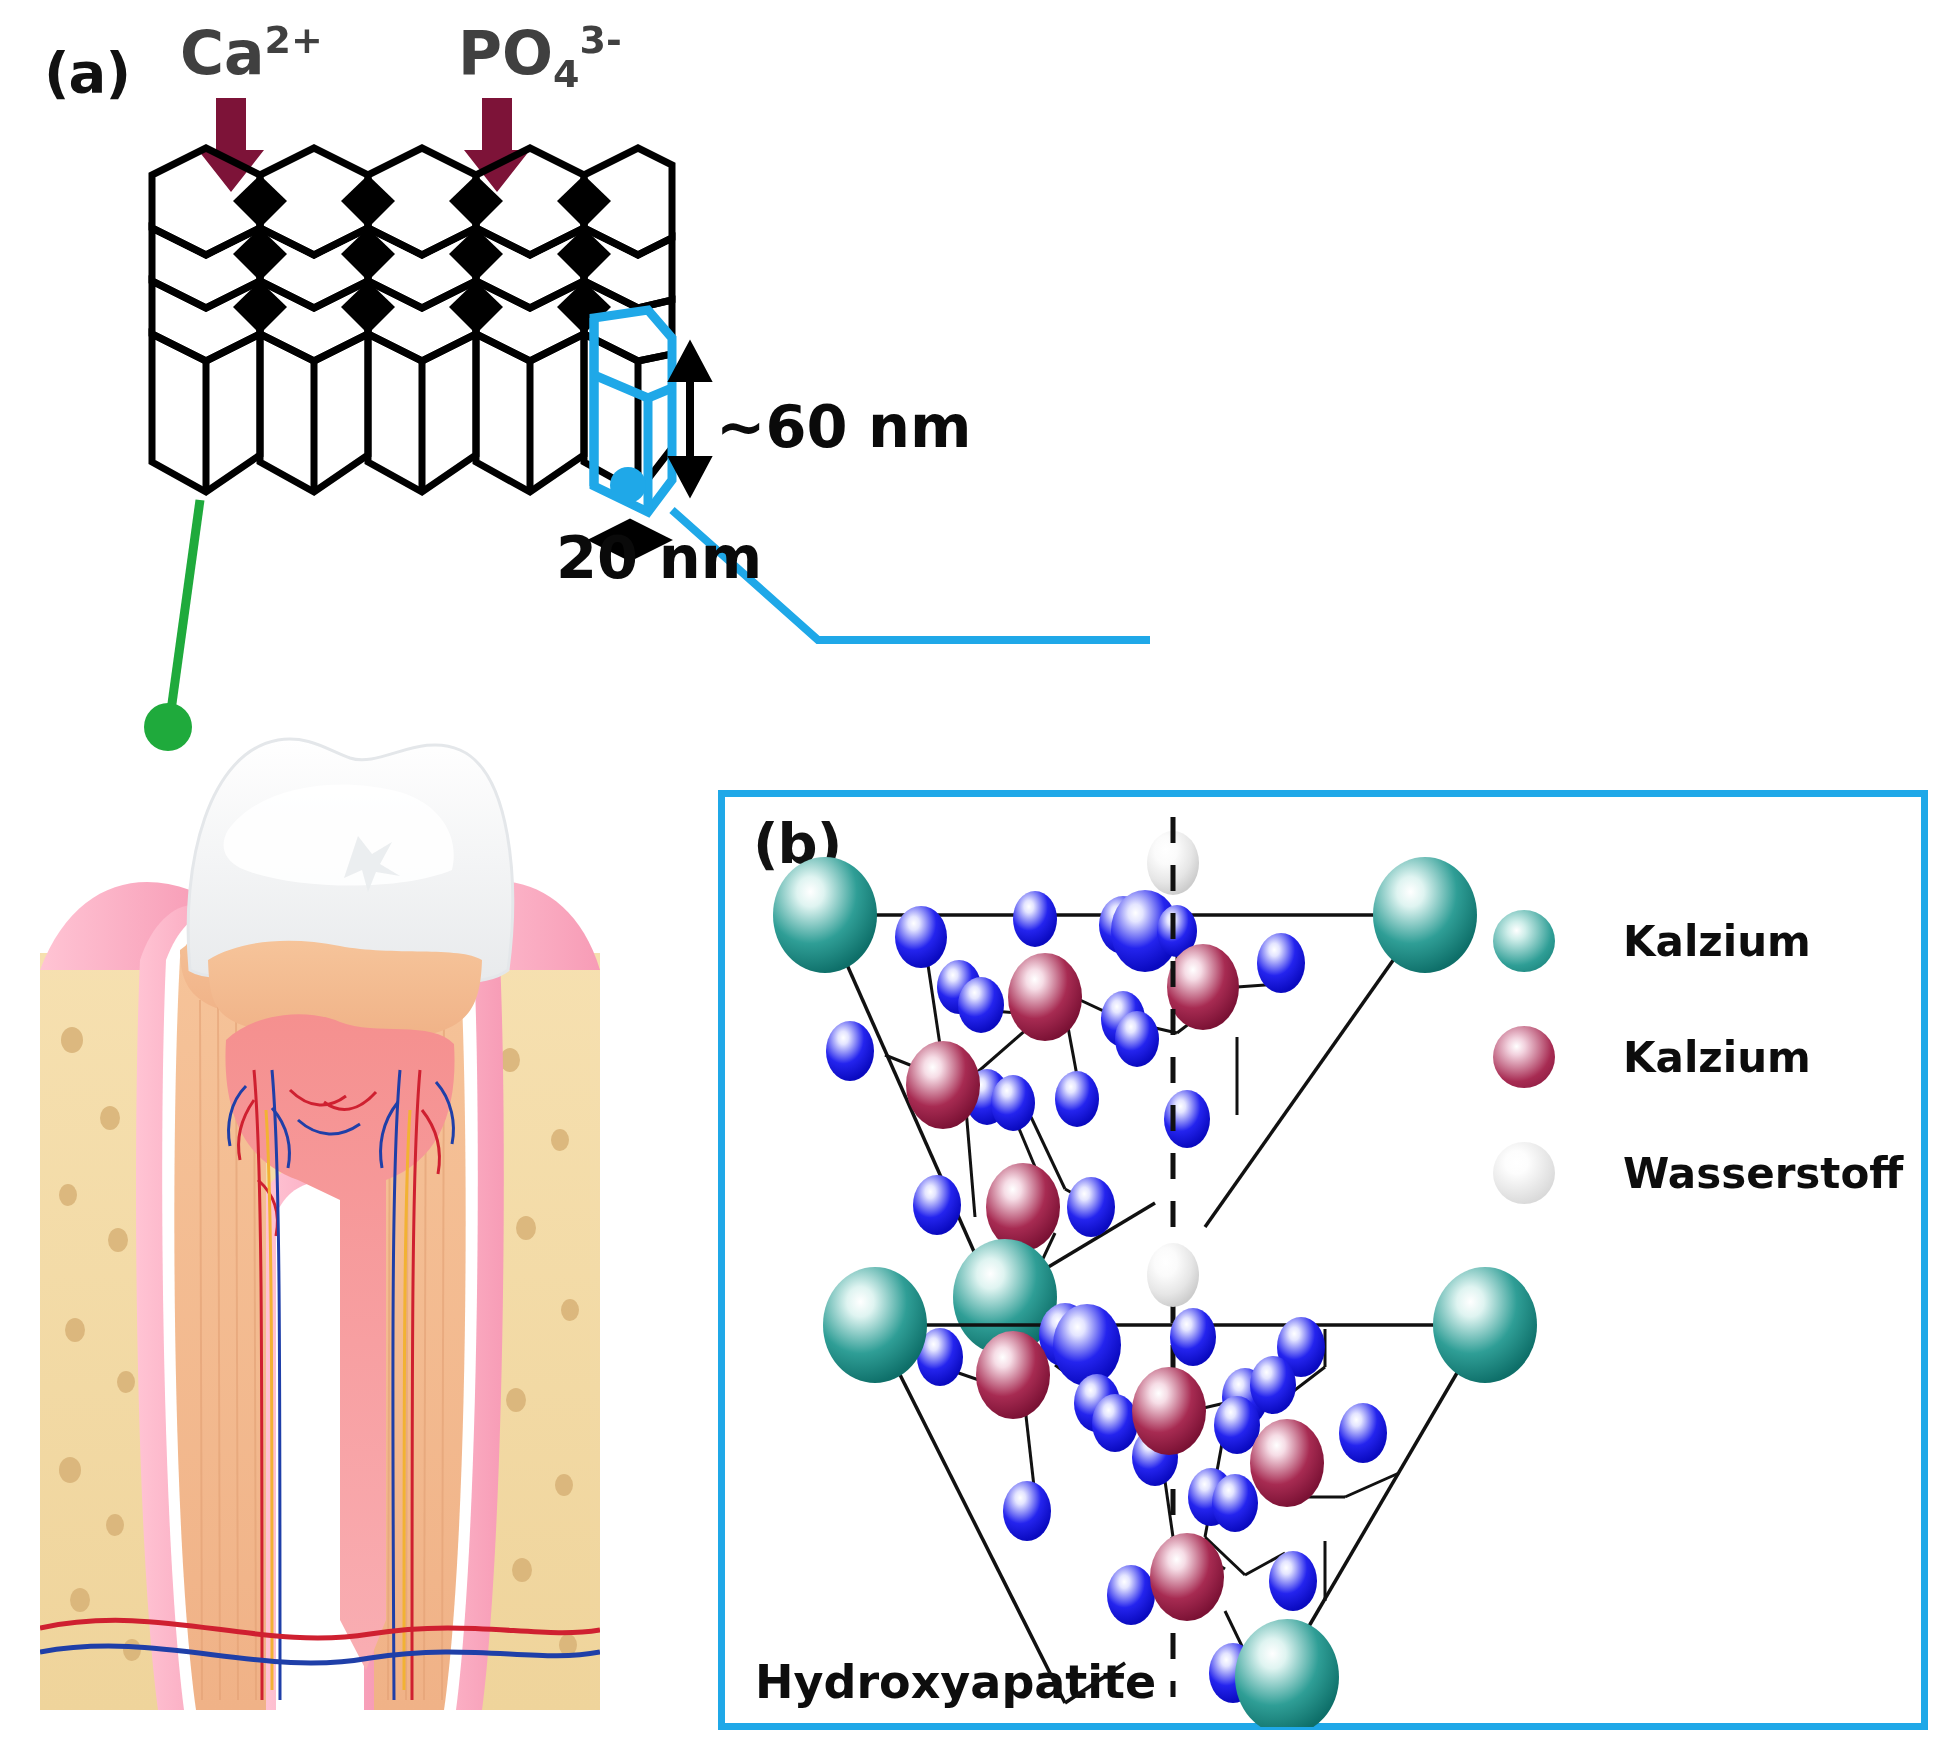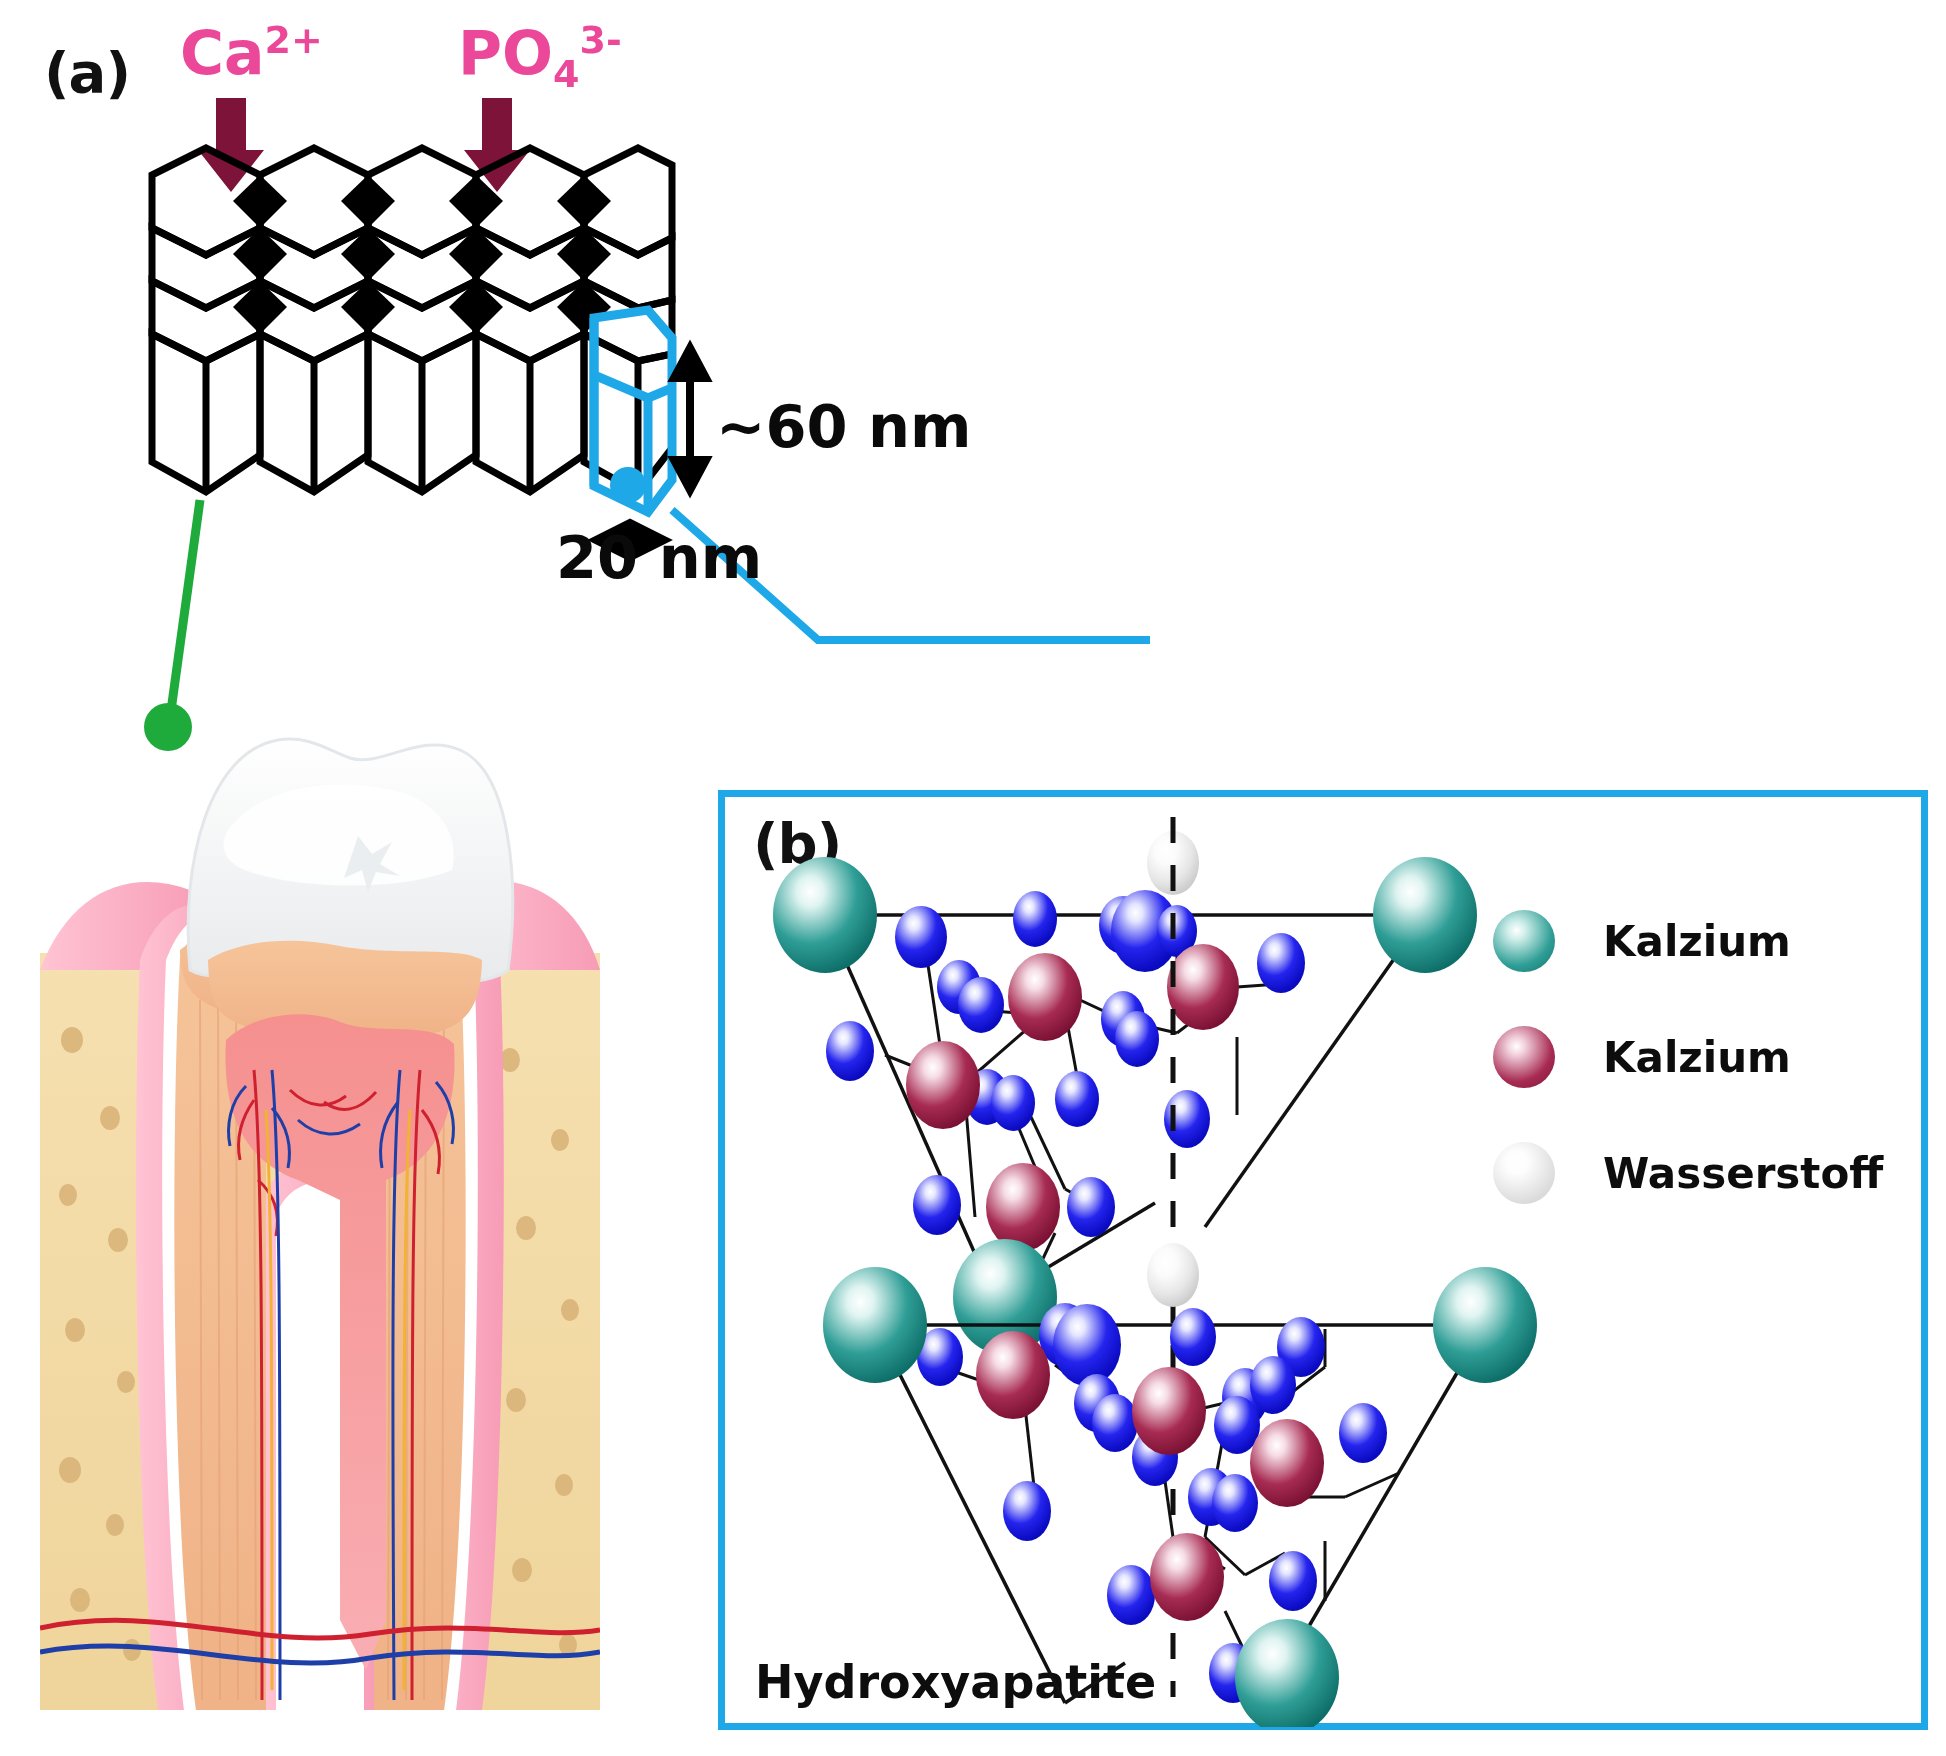--- a/index.html
+++ b/index.html
@@ -6,37 +6,37 @@
   body{width:1946px;height:1756px;position:relative;overflow:hidden;
        font-family:"DejaVu Sans","Liberation Sans",sans-serif;}
 
   .abs{position:absolute;}
 
   
   #panel-a{position:absolute;left:0;top:0;width:1150px;height:760px;}
 
   .panel-tag{font-size:56px;font-weight:700;color:#111;letter-spacing:-1px;}
 
-  .ion-label{font-size:60px;font-weight:700;color:#ec4899;white-space:nowrap;}
+  .ion-label{font-size:60px;font-weight:700;color:#404040;white-space:nowrap;}
   .ion-label sup{font-size:38px;vertical-align:super;font-weight:700;}
   .ion-label sub{font-size:38px;vertical-align:sub;font-weight:700;}
 
   .dim-label{font-size:59px;font-weight:700;color:#0a0a0a;white-space:nowrap;}
 
   
   #panel-b{position:absolute;left:718px;top:790px;width:1210px;height:940px;
            border:7px solid #1fa8e8;background:#fff;box-sizing:border-box;}
 
   #hydroxy-label{position:absolute;left:30px;bottom:14px;font-size:46px;
                  font-weight:600;color:#0d0d0d;}
   #panel-b-tag{position:absolute;left:28px;top:14px;}
 
   
   #legend{position:absolute;right:28px;top:100px;width:400px;}
-  .legend-row{display:flex;align-items:center;height:88px;margin-bottom:28px;}
+  .legend-row{display:flex;align-items:center;height:88px;margin-bottom:28px;gap:20px;}
   .legend-sphere{width:62px;height:62px;border-radius:50%;flex:0 0 auto;}
   .legend-text{margin-left:48px;font-size:42px;font-weight:700;color:#0d0d0d;
                white-space:nowrap;}
 
   .sph-ca{background:radial-gradient(circle at 38% 33%,#ffffff 0%,#cfeeea 16%,#2f9e96 62%,#0f736c 100%);}
   .sph-p {background:radial-gradient(circle at 38% 33%,#ffffff 0%,#f2d2de 15%,#a72b52 62%,#7d1338 100%);}
   .sph-o {background:radial-gradient(circle at 38% 33%,#ffffff 0%,#dfe0ff 14%,#2424ee 60%,#0b0bc2 100%);}
   .sph-h {background:radial-gradient(circle at 38% 33%,#ffffff 0%,#fdfdfd 20%,#e2e2e2 62%,#c9c9c9 100%);}
 
   

